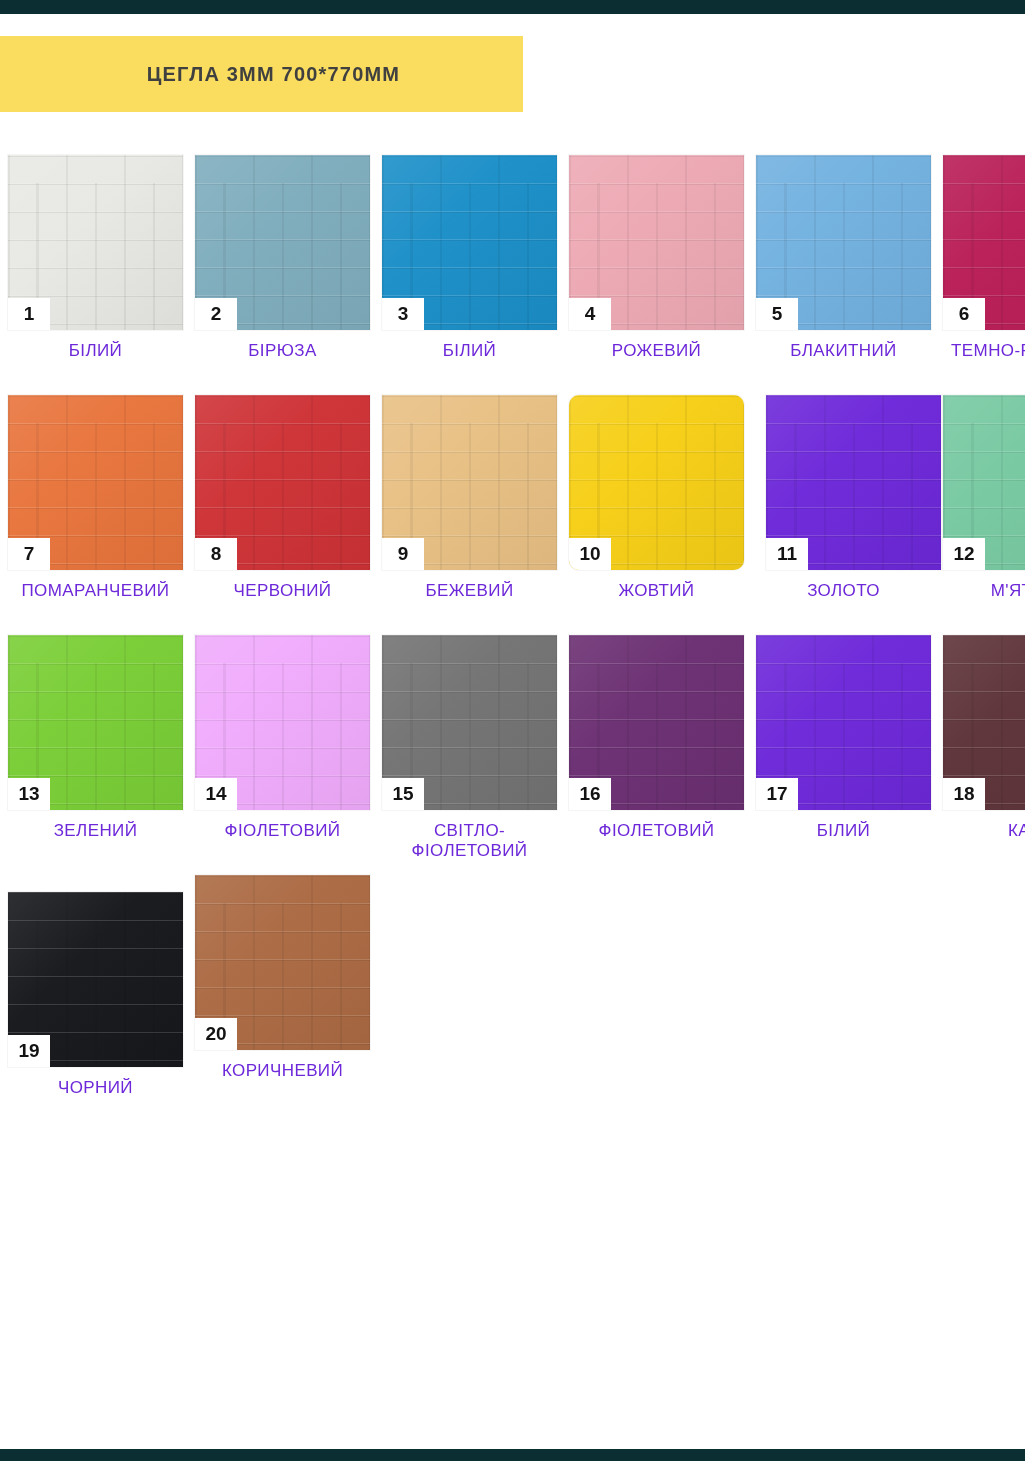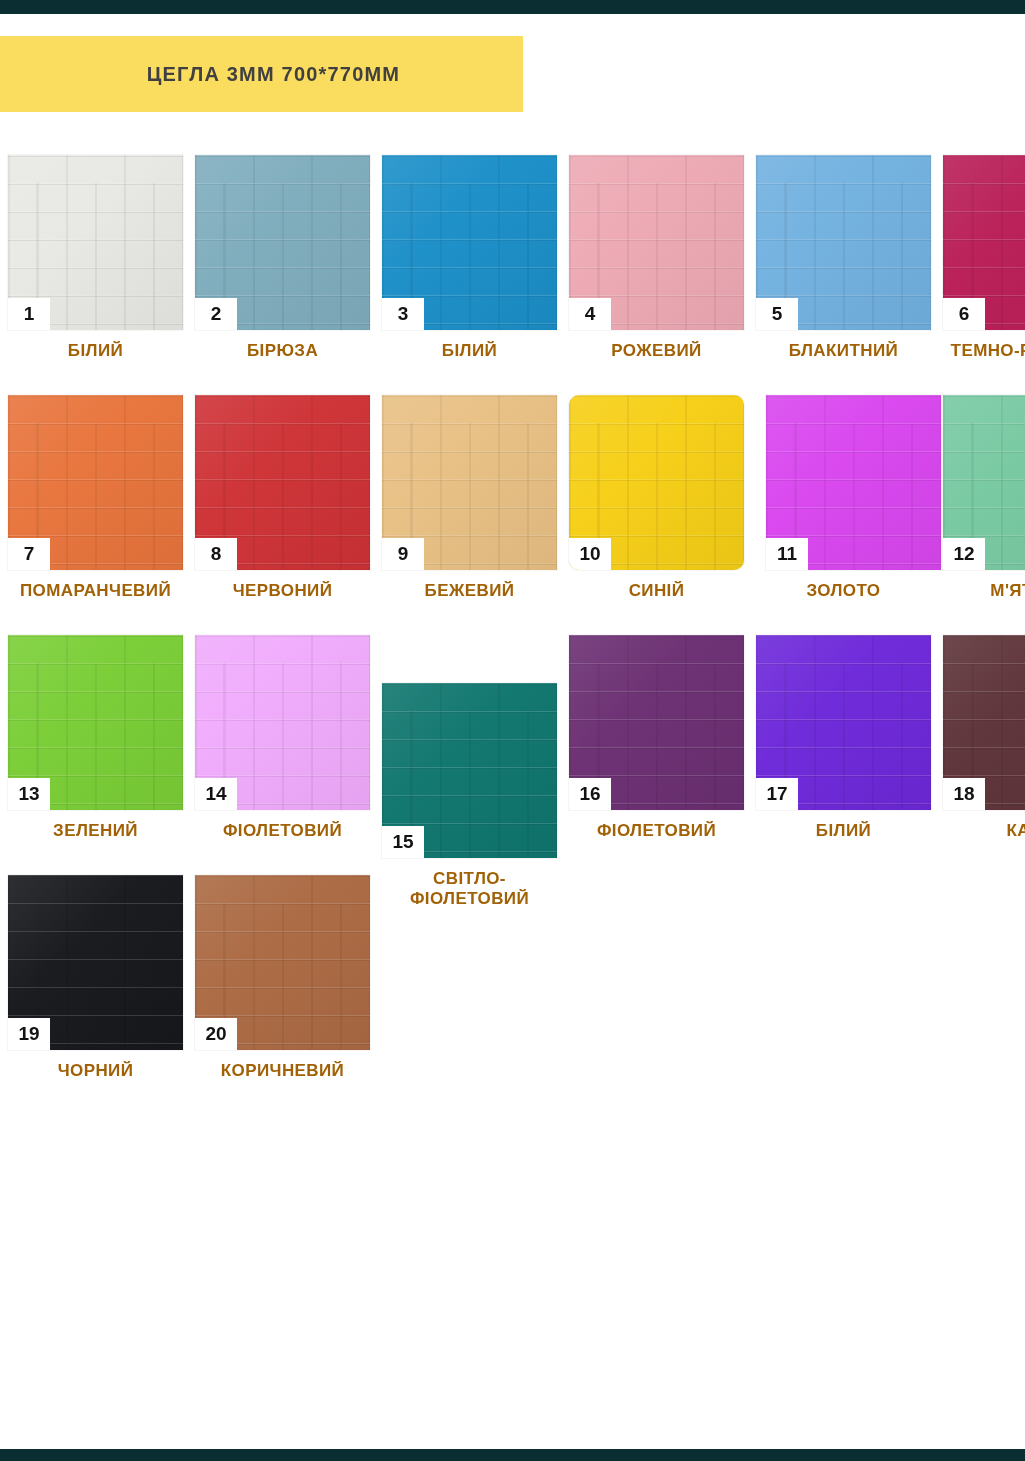--- a/index.html
+++ b/index.html
@@ -116,22 +116,22 @@
     box-sizing:border-box;
     z-index:3;
   }
 
   
   .label{
     margin-top:11px;
     width:190px;
     text-align:center;
     font-size:17px;
-    font-weight:bold;
-    color:#a16207;
+    font-weight:normal;
+    color:#6d28d9;
     letter-spacing:0.4px;
     line-height:1.18;
     white-space:pre-line;
   }
 </style>
 </head>
 <body>
 
 <div class="edge-bar top"></div>
 <div class="edge-bar bottom"></div>
@@ -225,24 +225,24 @@
         </div>
         <div class="label">БЕЖЕВИЙ</div>
       </div>
       <div class="cell">
         <div class="tile" style="background: rgb(246, 207, 22); border-radius: 10px;">
           <div class="tex"></div>
           <div class="tex2"></div>
           <div class="sheen"></div>
           <div class="badge">10</div>
         </div>
-        <div class="label">СИНІЙ</div>
-      </div>
-      <div class="cell">
-        <div class="tile" style="background: #d946ef; margin-left: 20px;">
+        <div class="label">ЖОВТИЙ</div>
+      </div>
+      <div class="cell">
+        <div class="tile" style="background: #6d28d9; margin-left: 20px;">
           <div class="tex"></div>
           <div class="tex2"></div>
           <div class="sheen"></div>
           <div class="badge">11</div>
         </div>
         <div class="label">ЗОЛОТО</div>
       </div>
       <div class="cell">
         <div class="tile" style="background: rgb(119, 201, 162);">
           <div class="tex"></div>
@@ -266,21 +266,21 @@
       <div class="cell">
         <div class="tile" style="background: #f0abfc;">
           <div class="tex"></div>
           <div class="tex2"></div>
           <div class="sheen"></div>
           <div class="badge">14</div>
         </div>
         <div class="label">ФІОЛЕТОВИЙ</div>
       </div>
       <div class="cell">
-        <div class="tile" style="background: #0f766e; margin-top: 48px;">
+        <div class="tile" style="background: #737373;">
           <div class="tex"></div>
           <div class="tex2"></div>
           <div class="sheen"></div>
           <div class="badge">15</div>
         </div>
         <div class="label">СВІТЛО-
 ФІОЛЕТОВИЙ</div>
       </div>
       <div class="cell">
         <div class="tile" style="background: rgb(107, 47, 114);">
@@ -305,21 +305,21 @@
           <div class="tex"></div>
           <div class="tex2"></div>
           <div class="sheen"></div>
           <div class="badge">18</div>
         </div>
         <div class="label">КАВА</div>
       </div>
     </div>
     <div class="row">
       <div class="cell">
-        <div class="tile" style="background: rgb(22, 24, 28);">
+        <div class="tile" style="background: rgb(22, 24, 28); margin-top: 17px;">
           <div class="tex"></div>
           <div class="tex2"></div>
           <div class="sheen"></div>
           <div class="badge">19</div>
         </div>
         <div class="label">ЧОРНИЙ</div>
       </div>
       <div class="cell">
         <div class="tile" style="background: rgb(171, 106, 67);">
           <div class="tex"></div>

